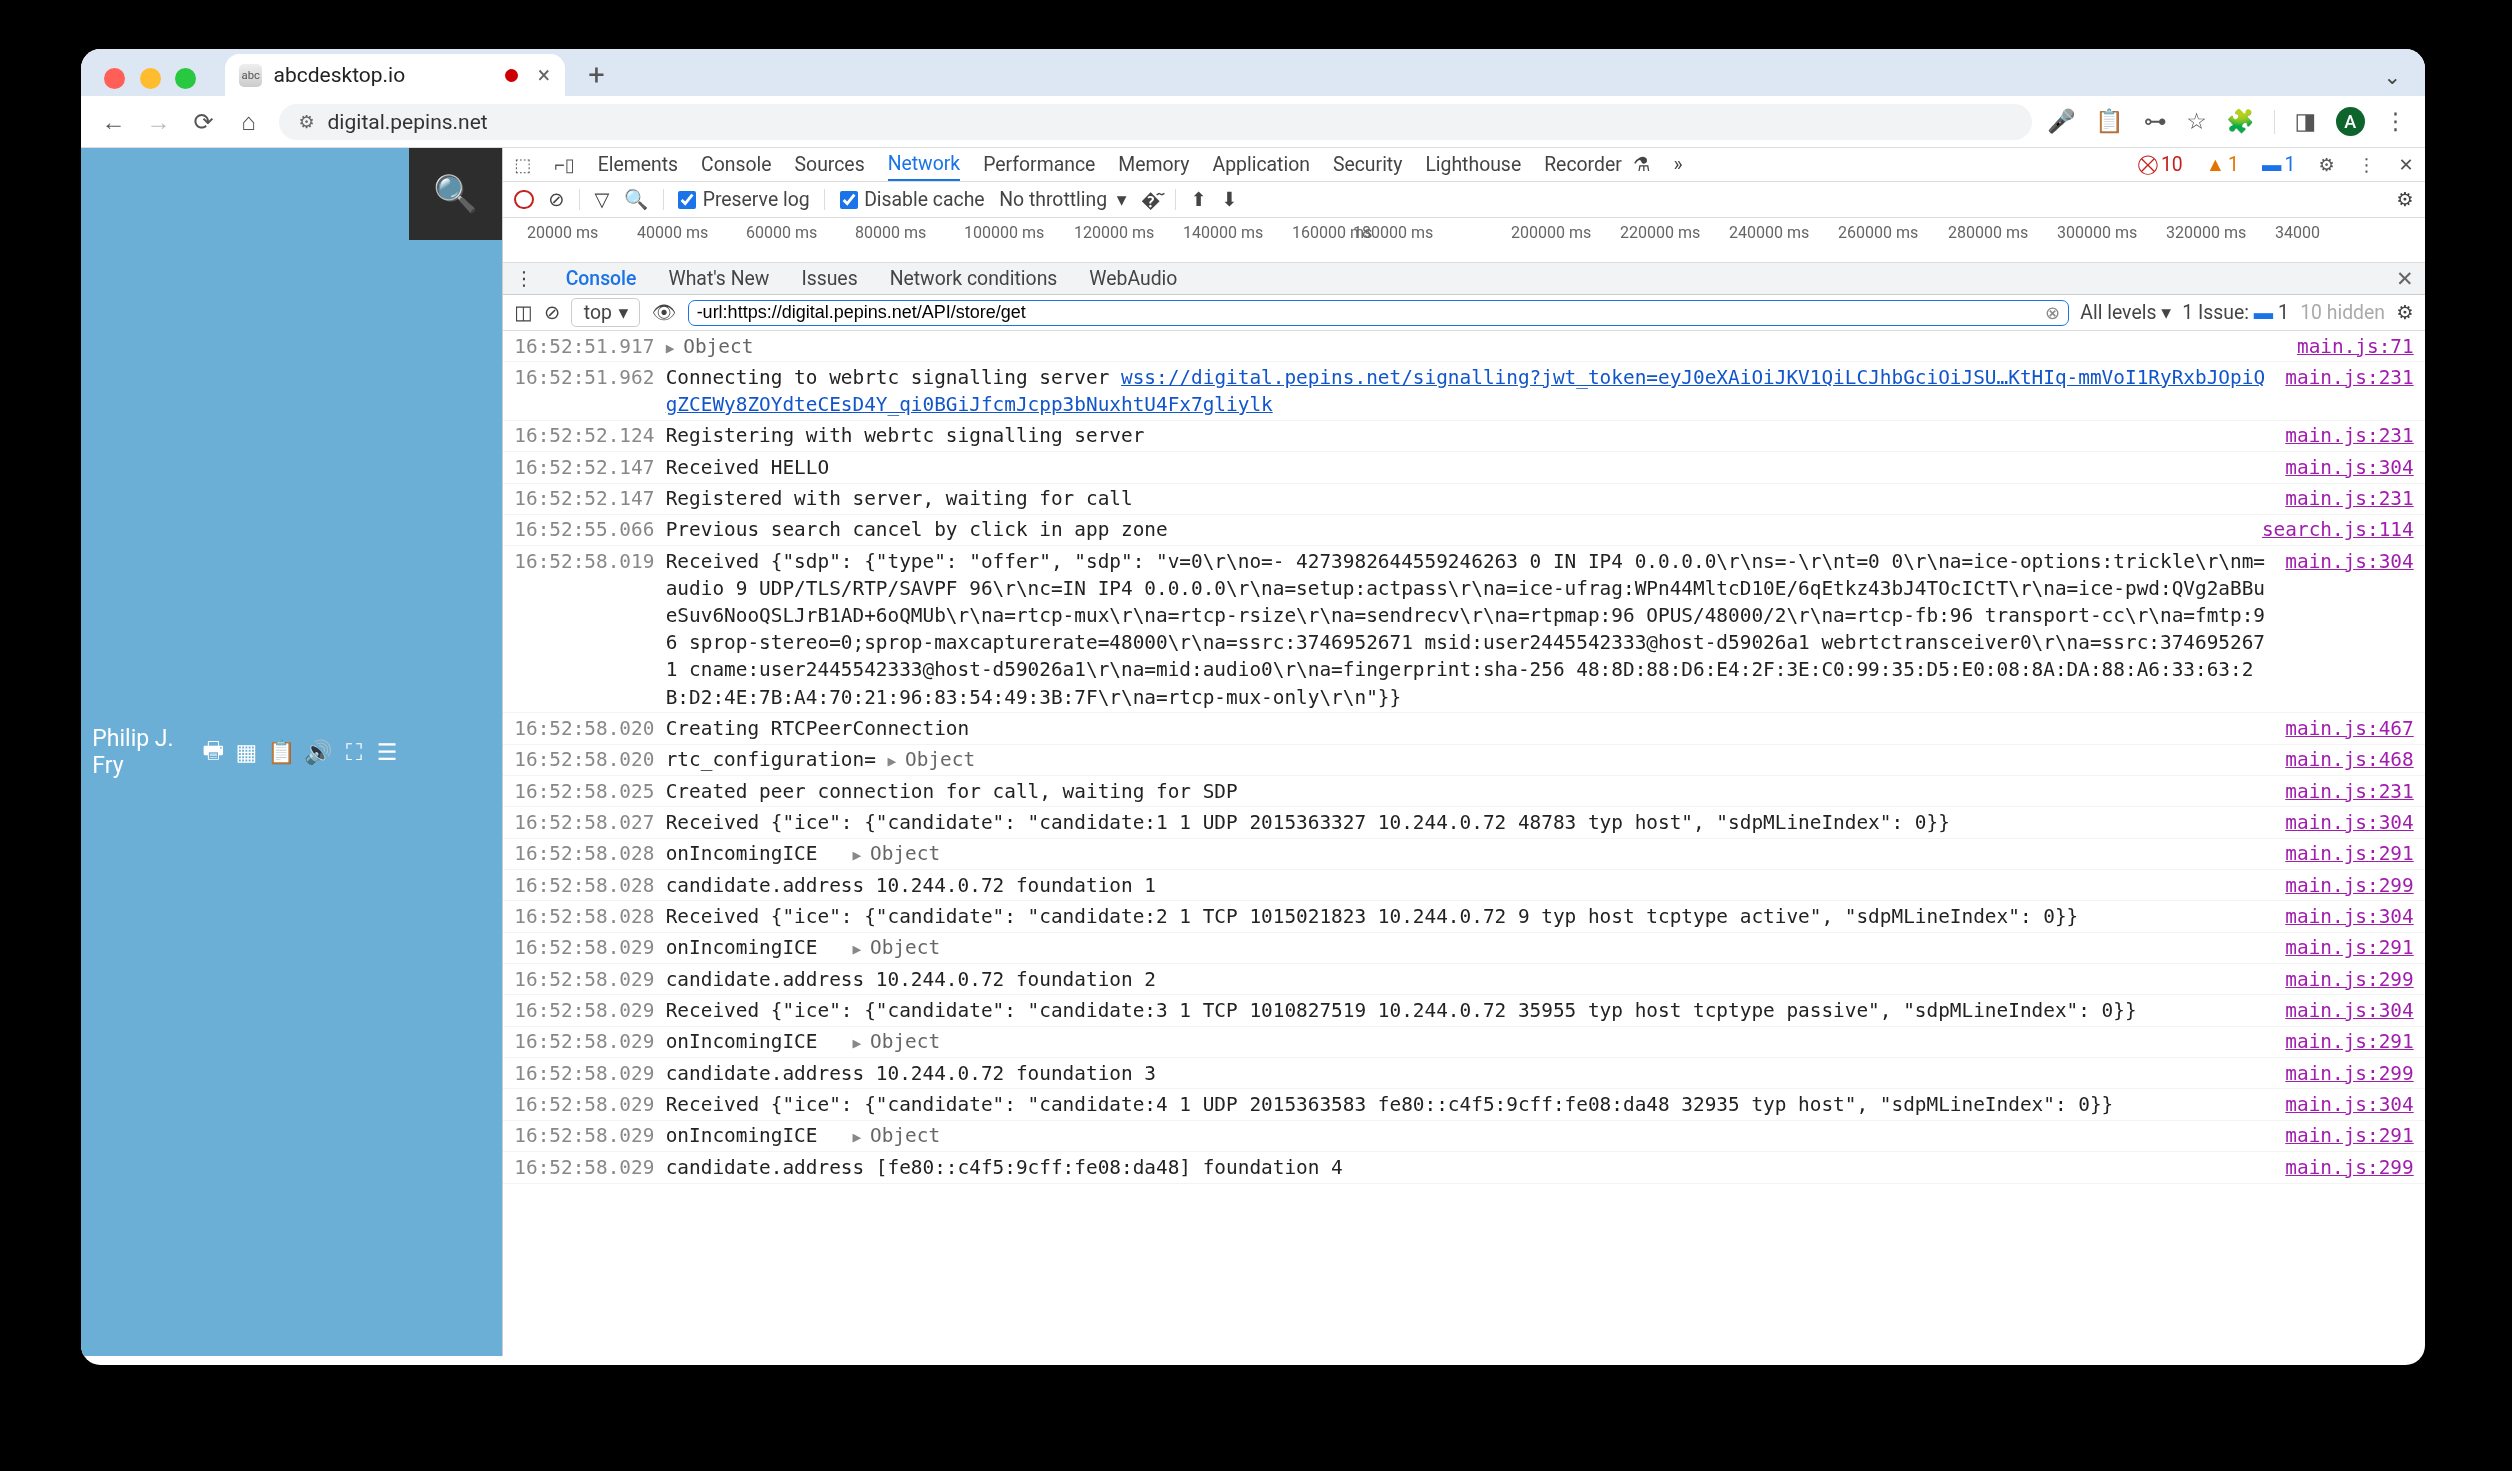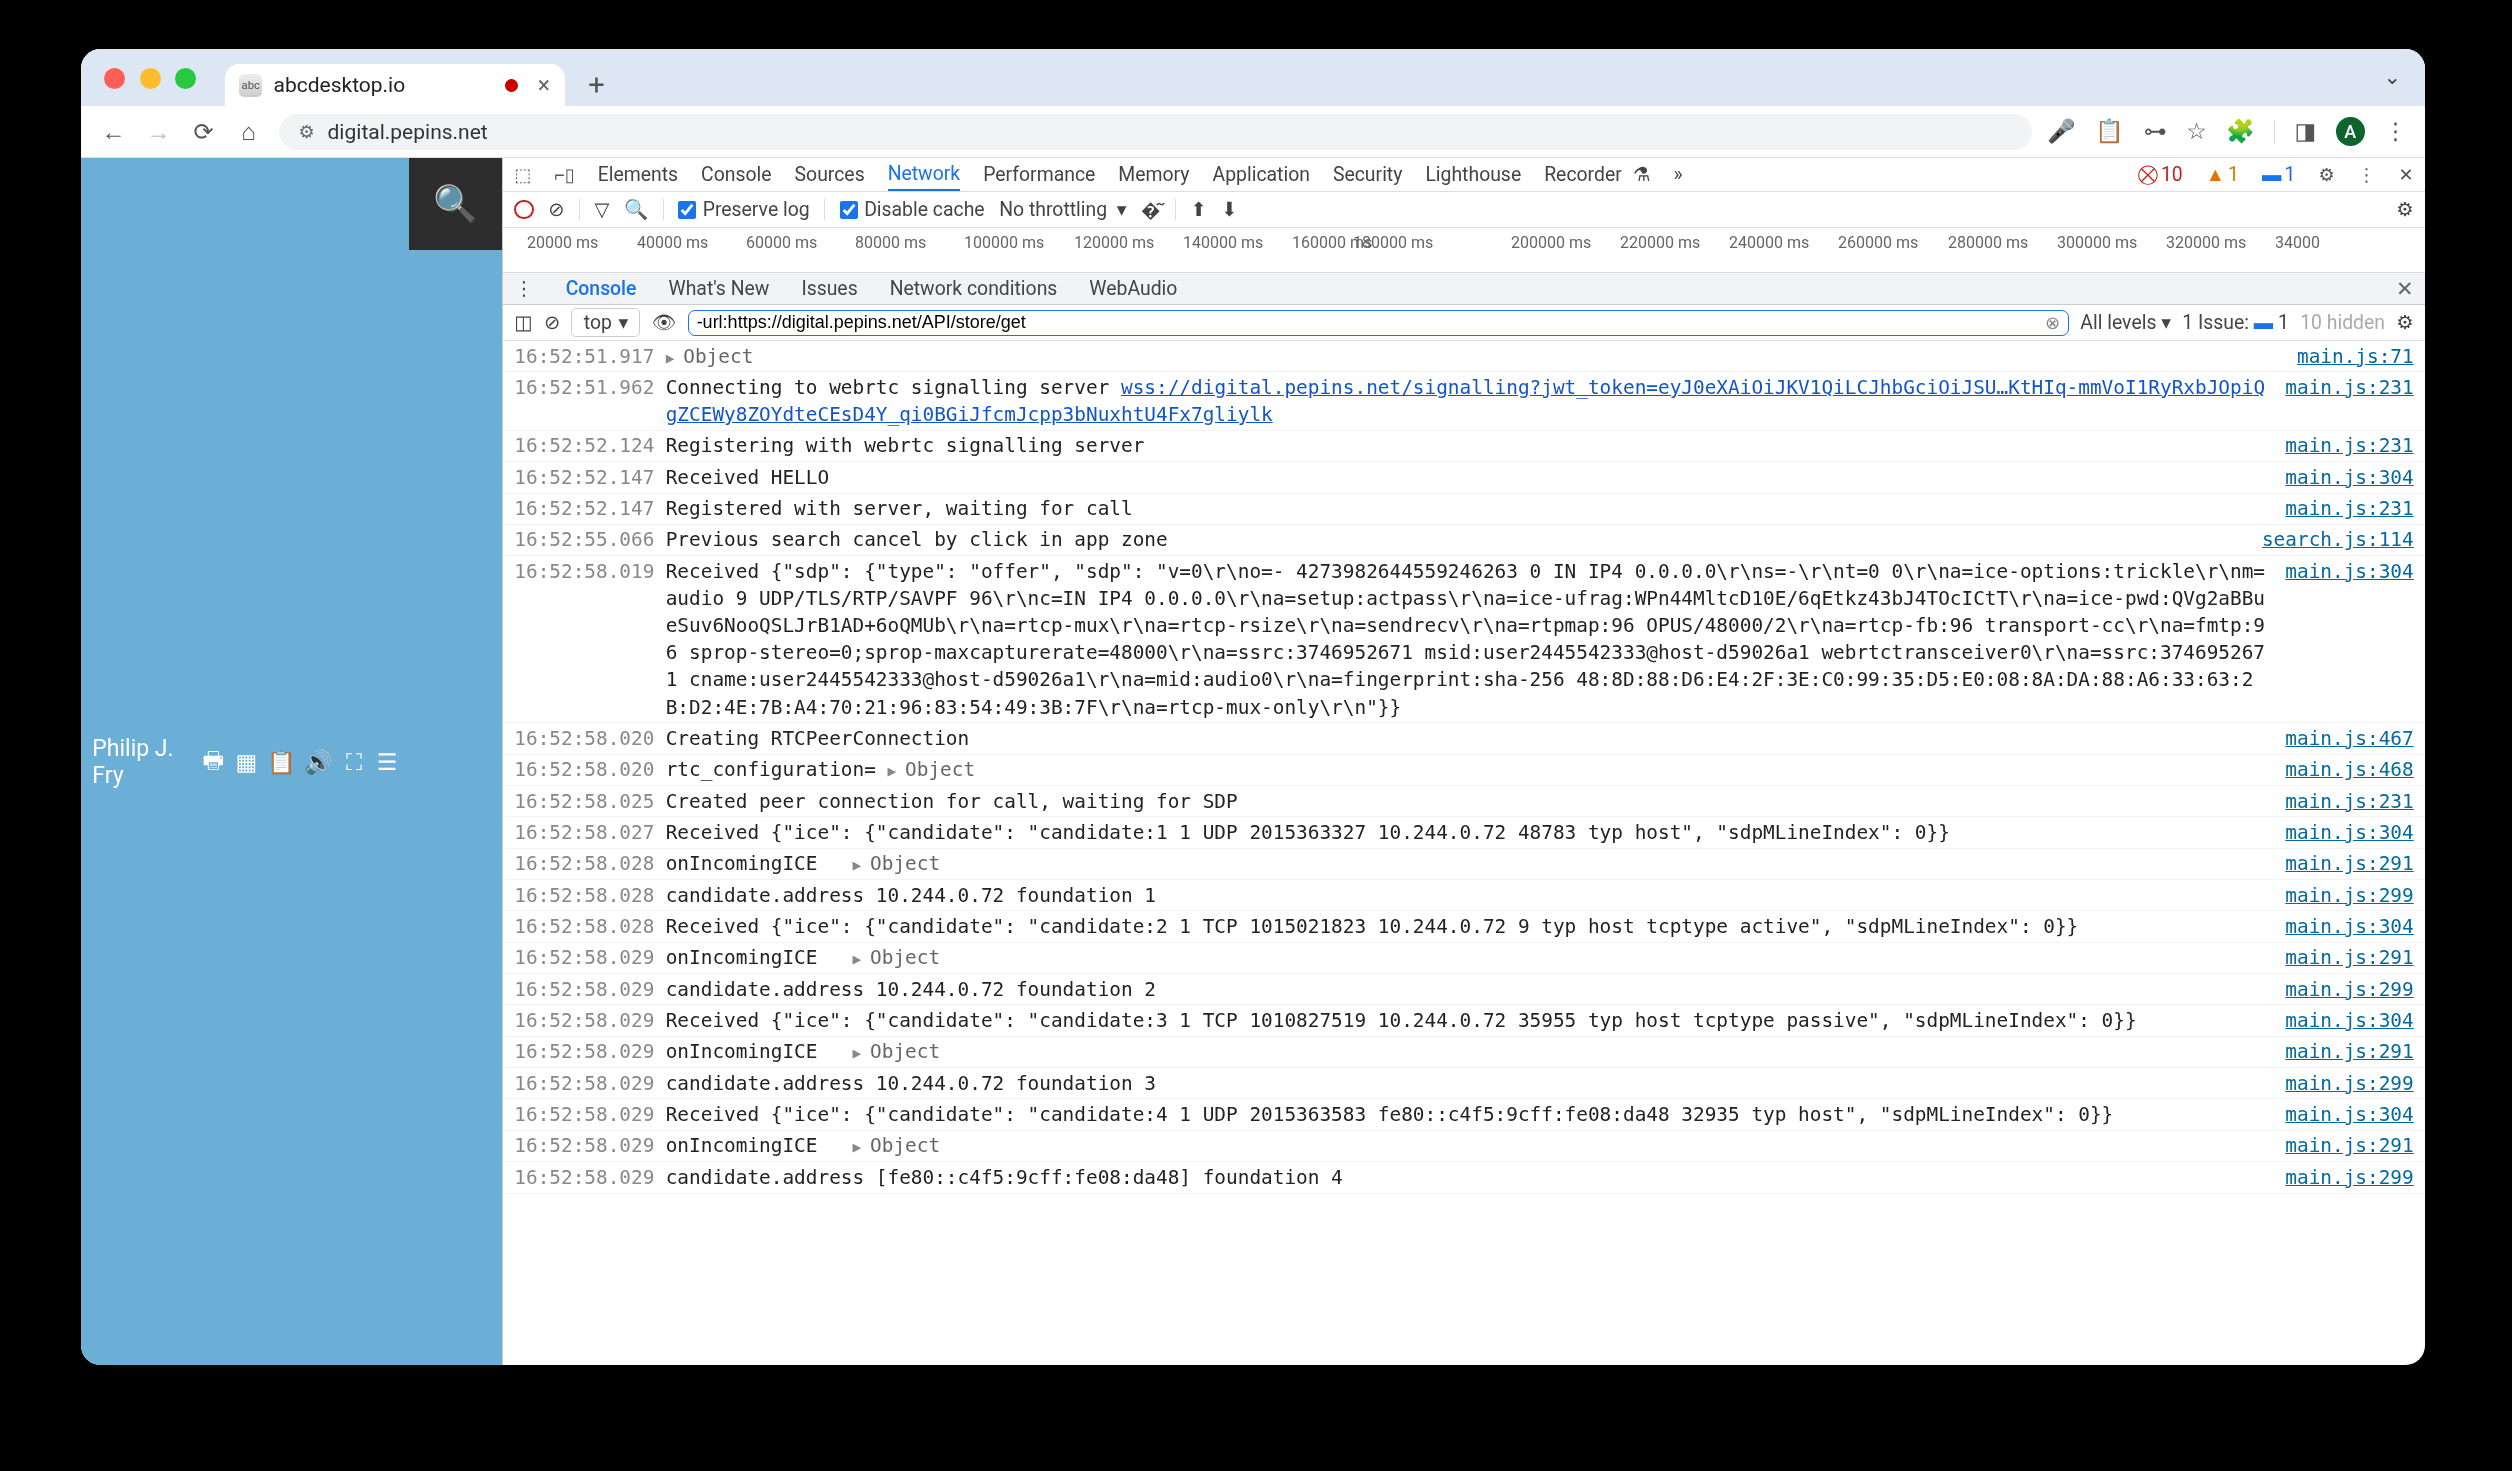--- a/index.html
+++ b/index.html
@@ -1,21 +1,21 @@
 <!DOCTYPE html>
 <html style="font-size:13px"><head>
 <meta charset="utf-8">
 <style>
 *{box-sizing:border-box;margin:0;padding:0}
 body{font-family:-apple-system,BlinkMacSystemFont,"Segoe UI",Roboto,sans-serif;background:#000;width:2512px;height:1471px;overflow:hidden}
 .viewport{position:absolute;left:81px;top:49px;width:2344px;height:1316px}
 
 
 .window{background:#fff;border-radius:19.4px;overflow:hidden;height:100%;width:100%;box-shadow:0 8px 32px rgba(0,0,0,.5)}
-.tab-strip{background:#dde7f4;height:57px;display:flex;align-items:flex-end;padding:0 14.6px;position:relative}
+.tab-strip{background:#dde7f4;height:47px;display:flex;align-items:flex-end;padding:0 14.6px;position:relative}
 .traffic-lights{display:flex;gap:14.6px;position:absolute;left:23px;top:19.4px}
 .tl{width:21px;height:21px;border-radius:50%}
 .tl.r{background:#ff5f57}
 .tl.y{background:#febc2e}
 .tl.g{background:#28c840}
 .tab{background:#fff;border-radius:14.6px 14.6px 0 0;height:42px;display:flex;align-items:center;padding:0 14.6px;gap:11.3px;margin-left:129px;min-width:340px}
 .tab .favicon{width:23px;height:23px;border-radius:4.9px;background:linear-gradient(180deg,#eee,#ccc);display:flex;align-items:center;justify-content:center;font-size:11.3px;color:#555}
 .tab .title{font-size:21px;color:#222}
 .tab .rec-dot{width:13px;height:13px;border-radius:50%;background:#c00;margin-left:auto;margin-right:8px}
 .tab .x{font-size:23px;color:#666;cursor:pointer}
@@ -77,21 +77,21 @@
 .con-bar .hidden{color:#aaa}
 
 
 .log{flex:1;overflow:auto;font-family:Menlo,Consolas,monospace;font-size:19.4px;line-height:1.4}
 .row{display:flex;padding:1.6px 11.3px;border-bottom:0.8px solid #f3f3f3;gap:11.3px;align-items:flex-start}
 .ts{color:#888;min-width:138px}
 .msg{flex:1;color:#222;white-space:pre-wrap;word-break:break-all}
 .msg a{color:#1155cc;text-decoration:underline}
 .obj-toggle{color:#666}
 .obj-toggle::before{content:"▶ ";color:#888;font-size:14.6px}
-.src{color:#0369a1;text-decoration:underline;white-space:nowrap}
+.src{color:#a21caf;text-decoration:underline;white-space:nowrap}
 </style>
 </head>
 <body>
 
 <div class="viewport">
 <div class="window">
 
   <div class="tab-strip">
     <div class="traffic-lights">
       <div class="tl r"></div>

